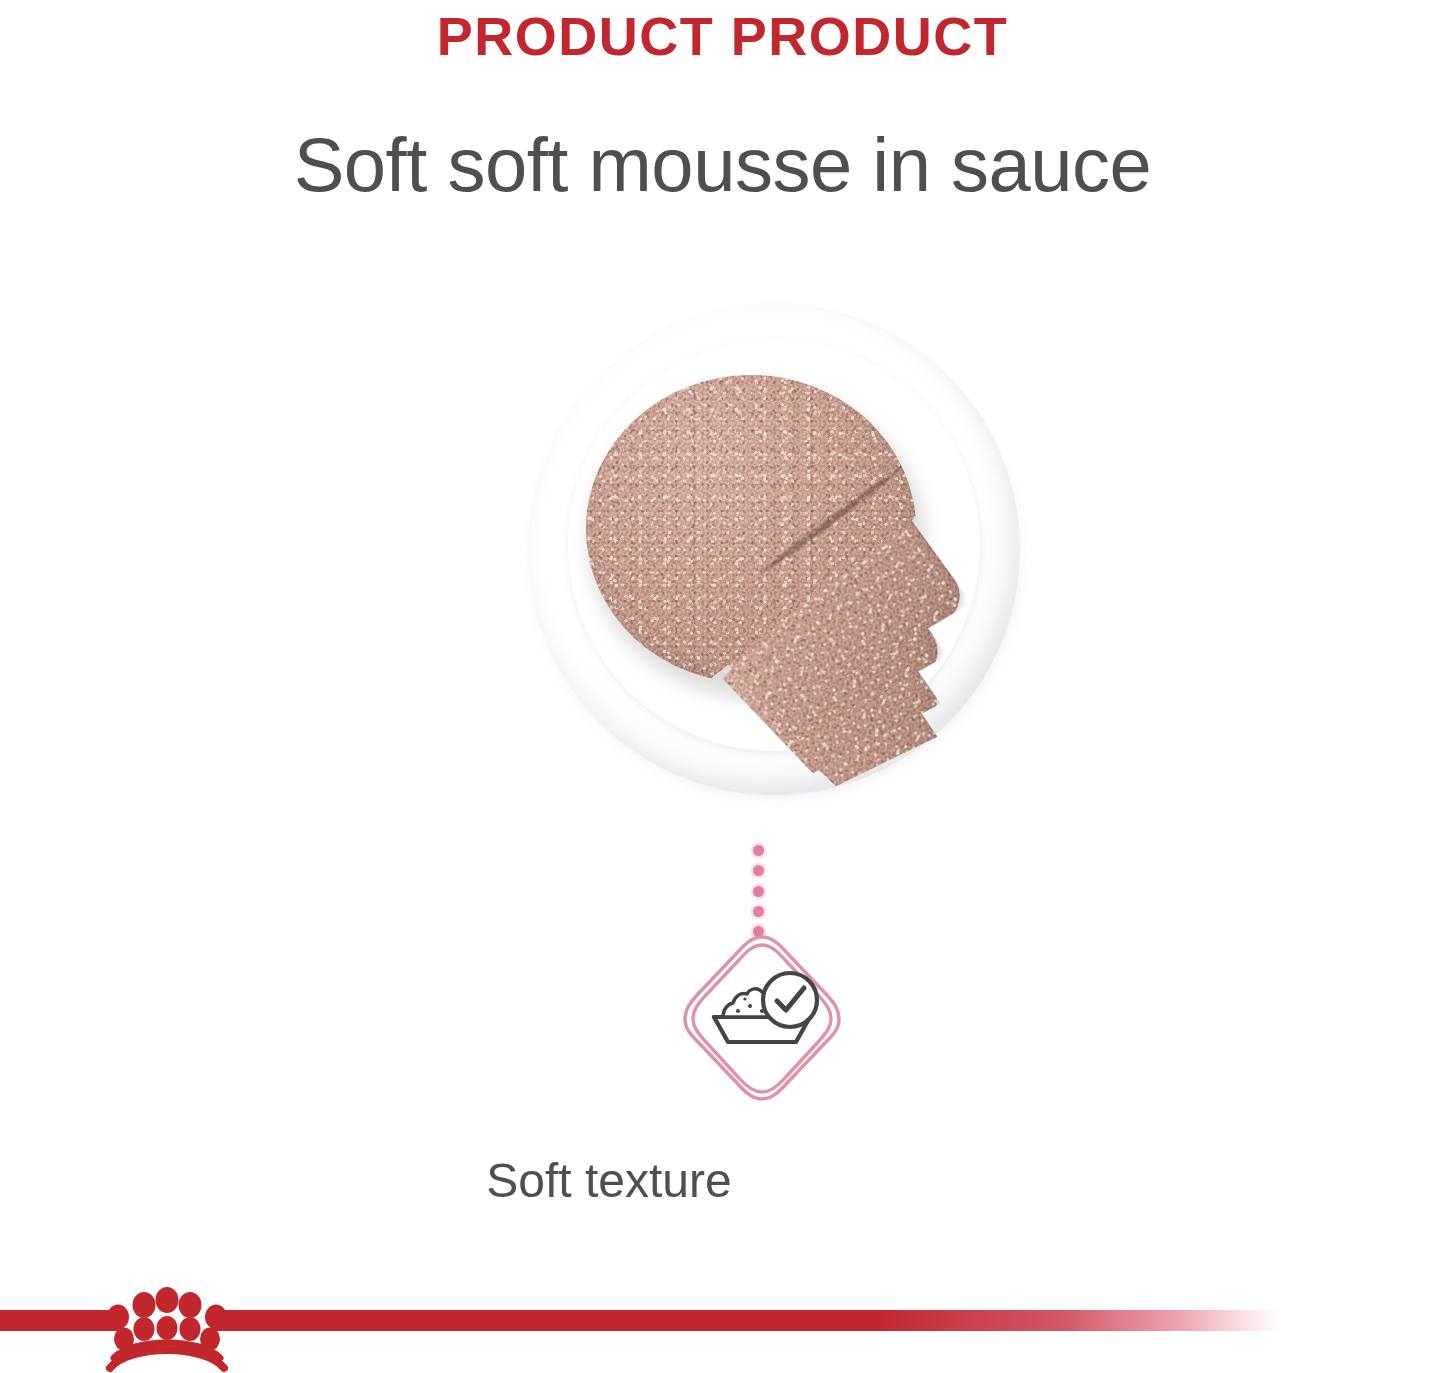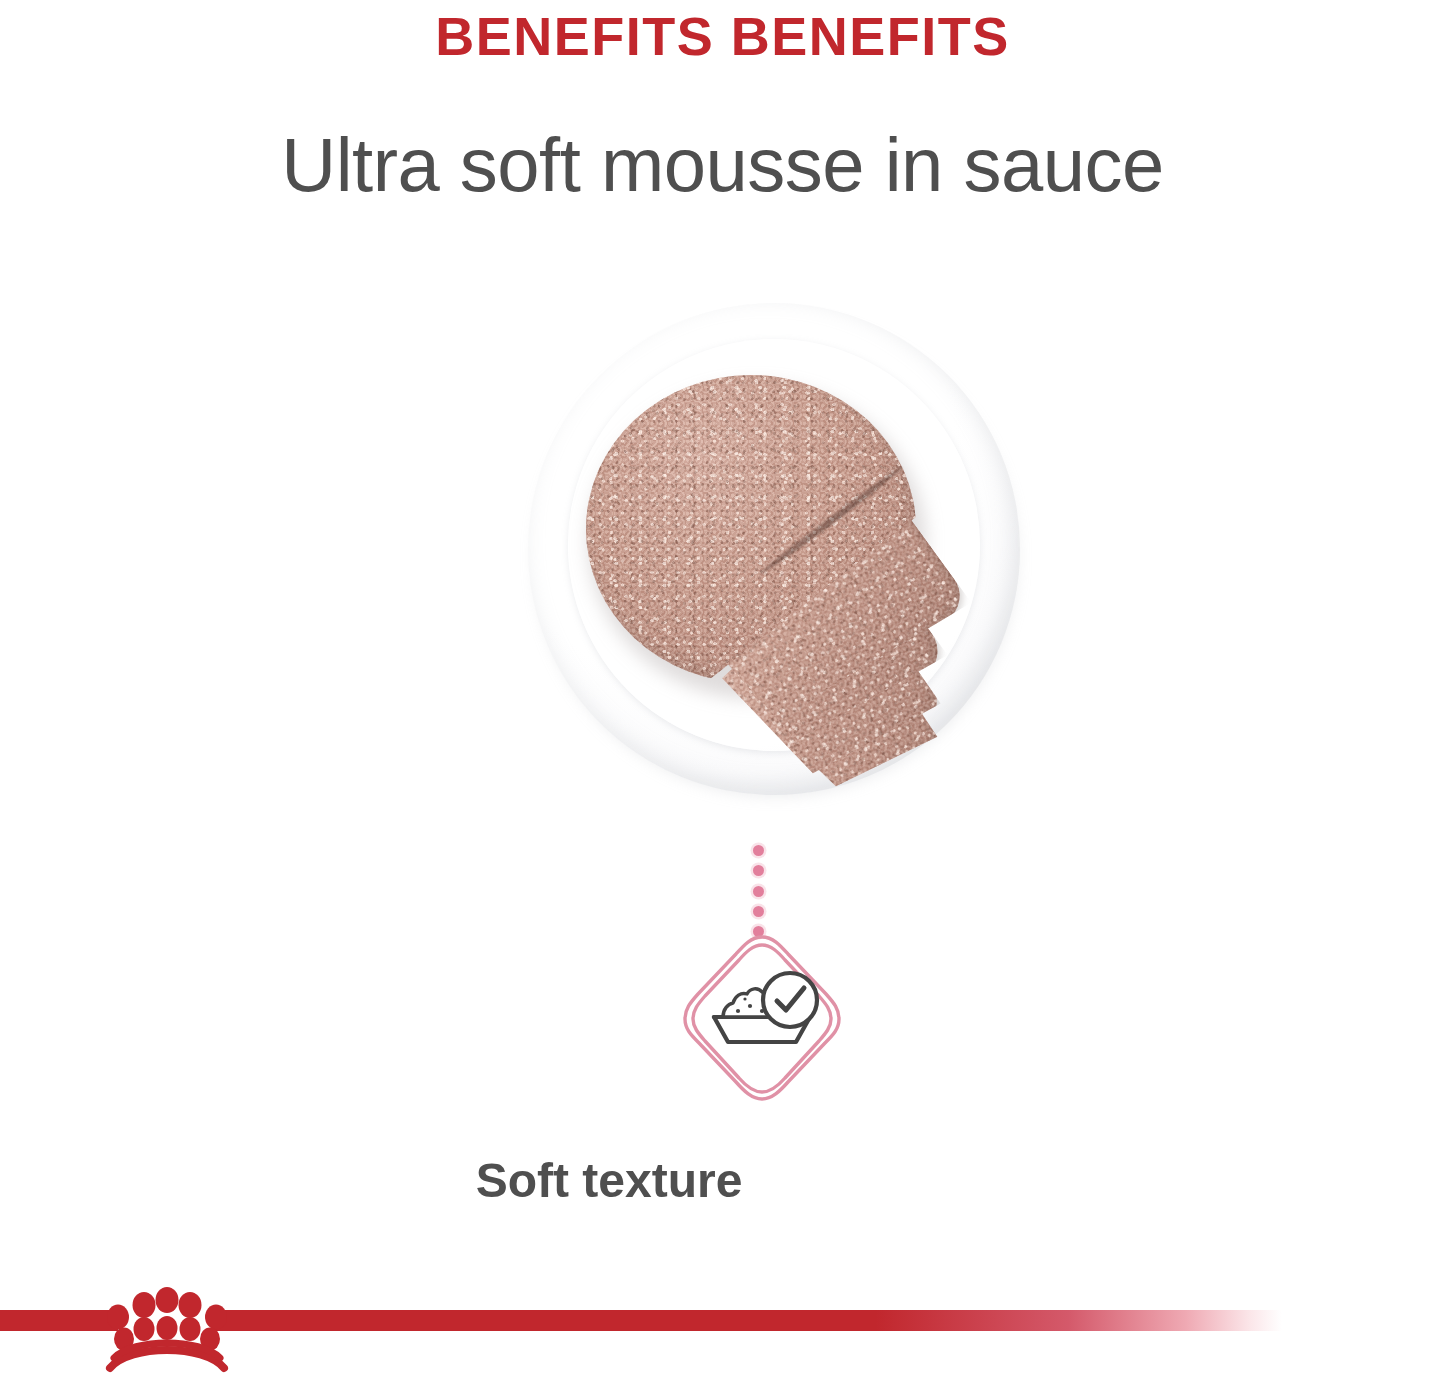--- a/index.html
+++ b/index.html
@@ -261,21 +261,21 @@
 
   
   .caption {
     position: absolute;
     left: 0;
     top: 1150px;
     width: 1218px;
     text-align: center;
     color: #4F4F4F;
     font-size: 48px;
-    font-weight: 700;
+    font-weight: 400;
     line-height: 1.30;
   }
   .caption .l2 { display: block; }
 
   
   .footer {
     position: absolute;
     left: 0;
     bottom: 0;
     width: 1445px;
@@ -308,23 +308,23 @@
     width: 142px;
     height: 89px;
   }
   .crown svg { display: block; width: 142px; height: 89px; }
 </style>
 </head>
 <body>
 
 <div class="page">
 
-  <div class="eyebrow">BENEFITS BENEFITS</div>
-
-  <div class="headline">Ultra soft mousse in sauce</div>
+  <div class="eyebrow">PRODUCT PRODUCT</div>
+
+  <div class="headline">Soft soft mousse in sauce</div>
 
   <div class="hero">
 
     <div class="plate-shadow"></div>
     <div class="plate">
       <div class="plate-well"></div>
     </div>
 
     <div class="mousse-wrap">
       <div class="mousse-shadow"></div>

